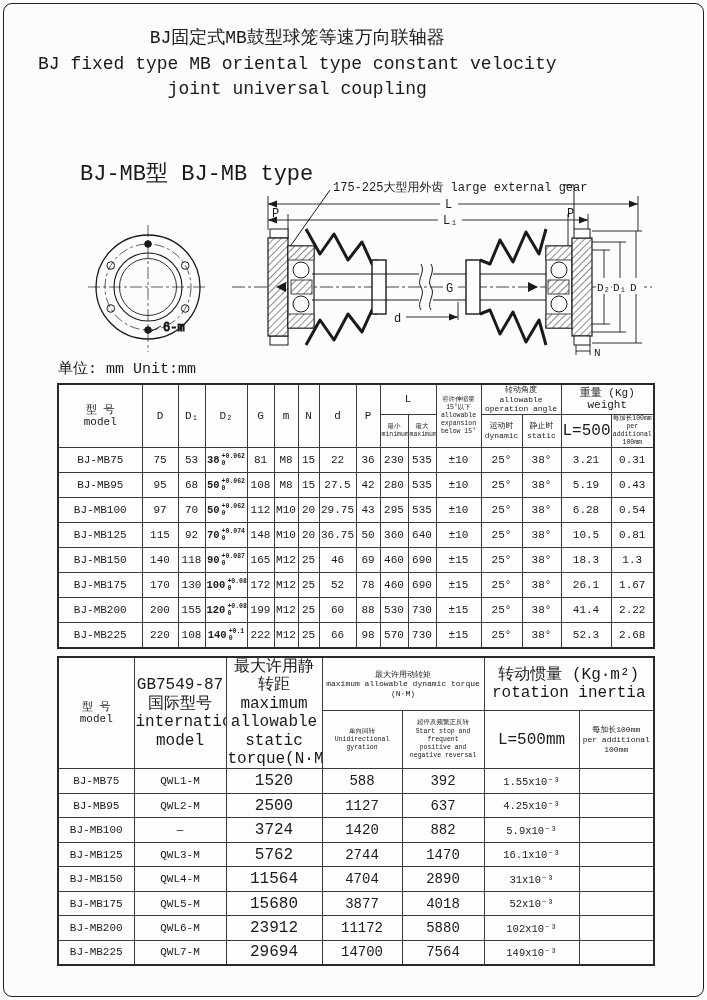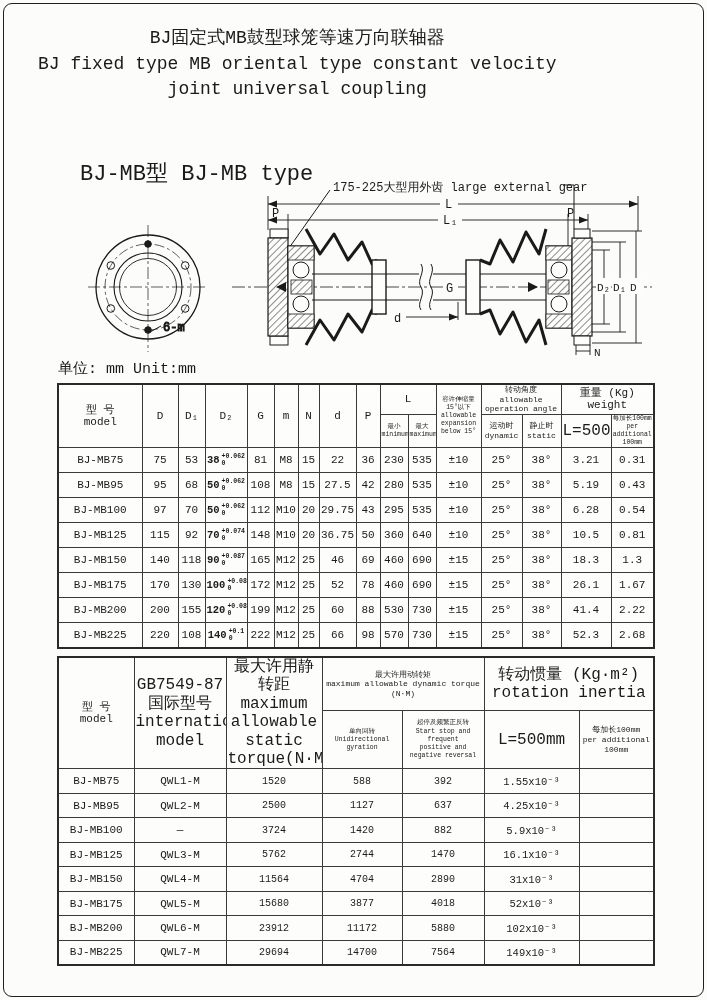--- a/index.html
+++ b/index.html
@@ -26,22 +26,22 @@
   .h-tiny{font-size:6.5px;line-height:1.25;}
   #table1 thead tr:first-child{height:27px;}
   #table1 thead tr:last-child{height:30px;}
   #table1 tbody tr{height:25px;}
   #table2 thead tr:first-child{height:25px;}
   #table2 thead tr:last-child{height:29px;}
   #table2 tbody tr{height:24.5px;}
   td.tolcell{font-size:10.5px;font-weight:bold;}
   td.tolcell{white-space:nowrap;}
   .tol{display:inline-flex;flex-direction:column;font-size:6.5px;line-height:1.15;vertical-align:middle;text-align:left;margin-left:2px;}
-  #table2 td:nth-child(3){font-size:10px;font-family:Liberation Mono, monospace;}
-  #table2 td:nth-child(4),#table2 td:nth-child(5){font-size:10px;text-align:center;}
+  #table2 td:nth-child(3){font-size:16px;font-family:Liberation Mono, monospace;}
+  #table2 td:nth-child(4),#table2 td:nth-child(5){font-size:14px;text-align:center;}
   #table2 td:nth-child(6),#table2 td:nth-child(7){font-size:10.5px;margin-left:16px;}
 </style>
 </head>
 <body>
 
 <div class="page-frame"></div>
 
 <div class="title-block">BJ固定式MB鼓型球笼等速万向联轴器
 BJ fixed type MB oriental type constant velocity
 joint universal coupling</div>

